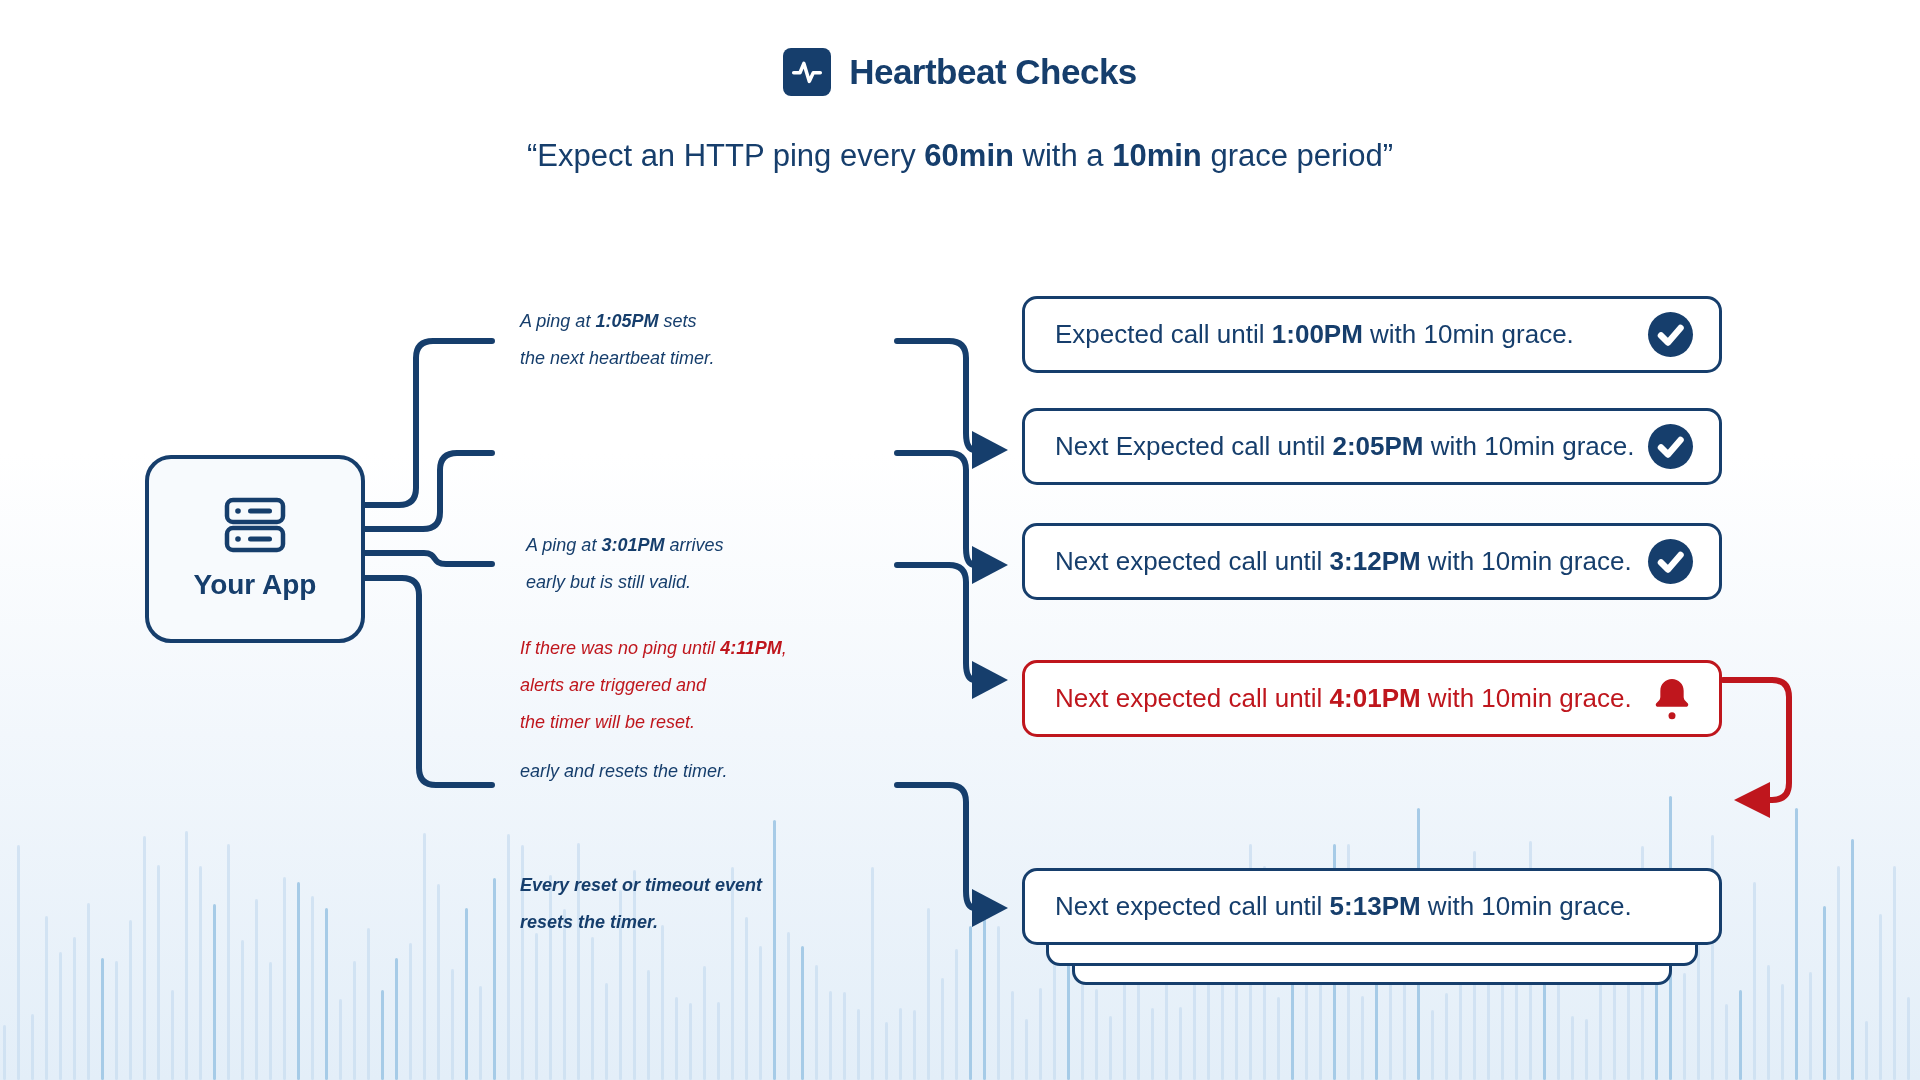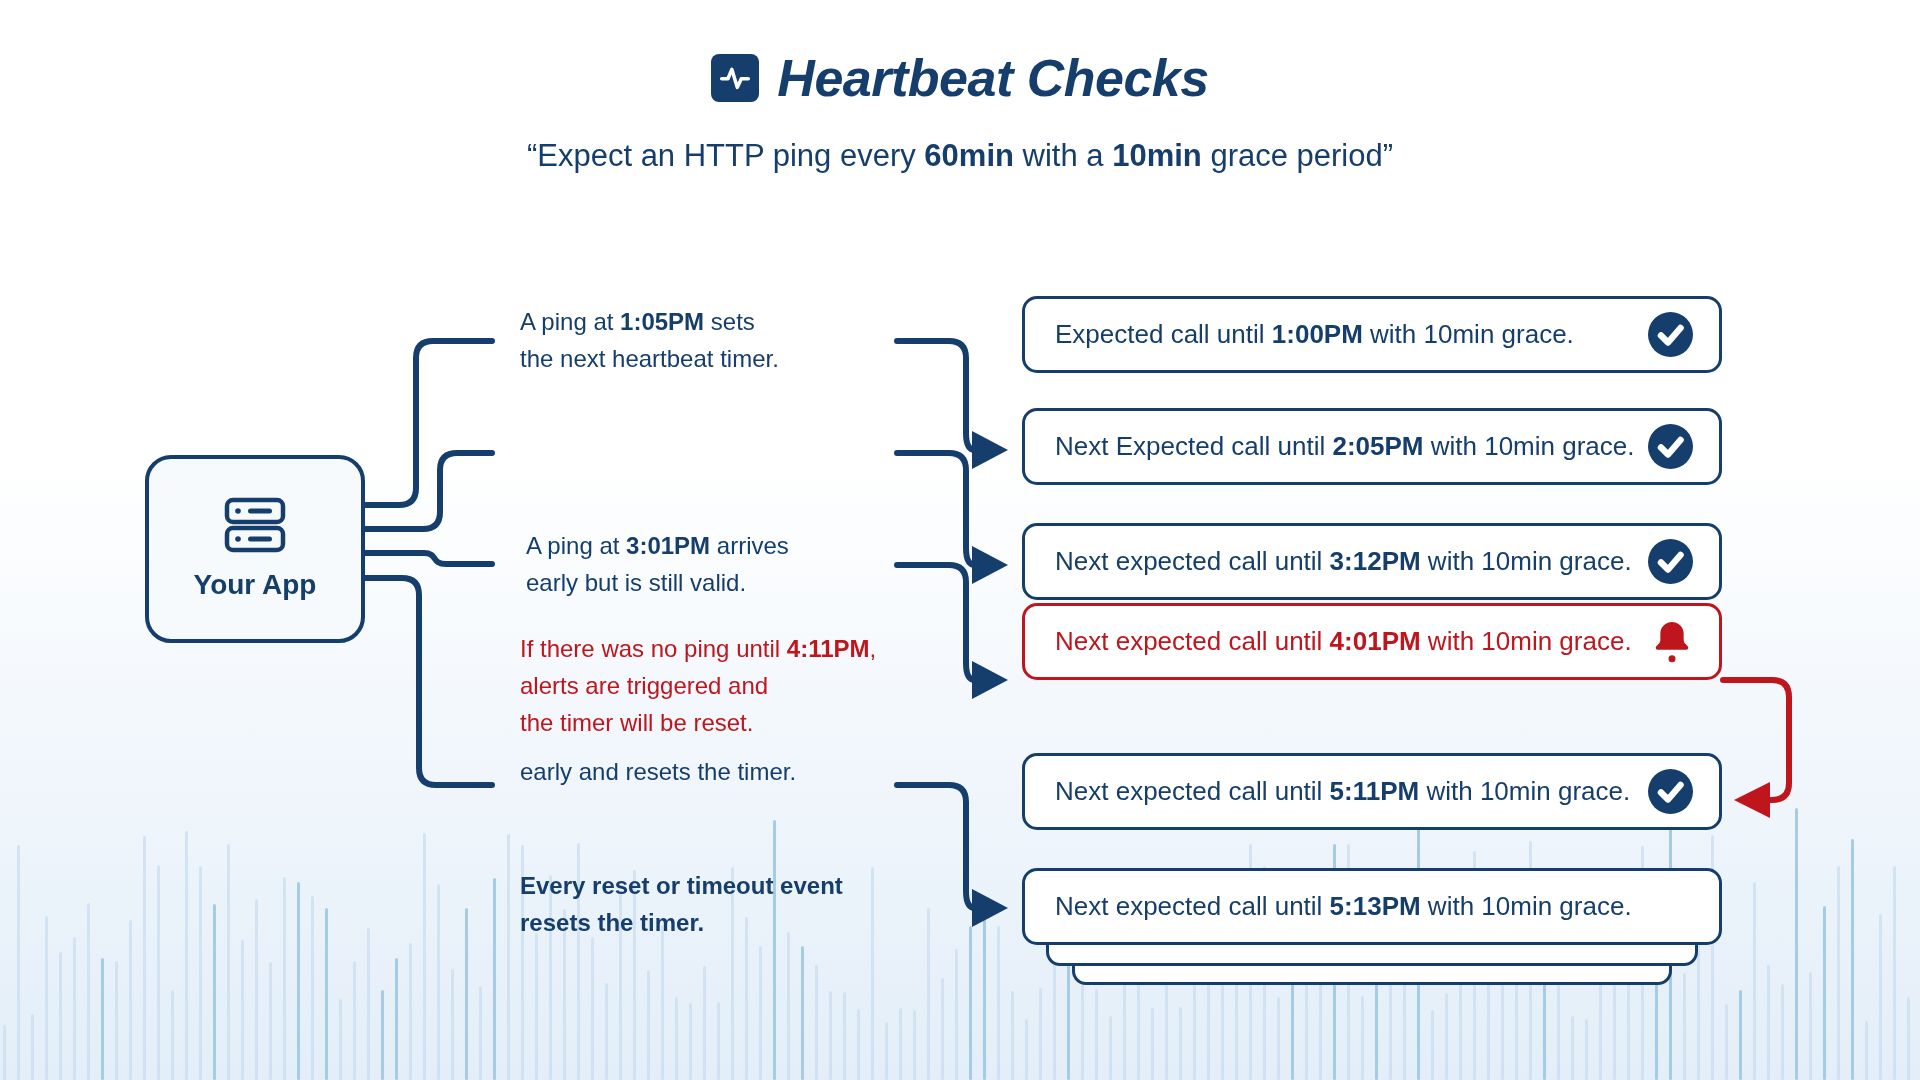--- a/index.html
+++ b/index.html
@@ -5,29 +5,29 @@
   html,body{margin:0;padding:0;}
   body{font-family:"Liberation Sans", sans-serif; -webkit-font-smoothing:antialiased;}
   .stage{
     position:relative; width:1920px; height:1080px; overflow:hidden;
     background:linear-gradient(180deg,#ffffff 0%,#ffffff 42%,#f2f7fc 68%,#e3eef8 100%);
   }
   b{font-weight:700;}
   
   .header{position:absolute; top:48px; left:0; width:100%; display:flex; justify-content:center; align-items:center; gap:18px; z-index:3;}
   .title-icon{width:48px; height:48px; border-radius:8px; background:var(--navy); display:flex; align-items:center; justify-content:center; flex:0 0 auto;}
-  .page-title{font-size:52px; font-weight:700; color:var(--navy); letter-spacing:-.5px;font-style:italic;}
+  .page-title{font-size:35px; font-weight:700; color:var(--navy); letter-spacing:-.5px;}
   .subtitle{position:absolute; top:138px; left:0; width:100%; text-align:center; font-size:31px; color:var(--navy); z-index:3;}
   
   .app-card{position:absolute; left:145px; top:455px; width:220px; height:188px; box-sizing:border-box;
     background:#f7fafd; border:4px solid var(--navy); border-radius:26px; z-index:2;
     display:flex; flex-direction:column; align-items:center; justify-content:center; gap:12px;}
   .app-label{font-size:28px; font-weight:700; color:var(--navy);}
   
-  .annot{position:absolute; left:520px; font-size:24px; line-height:37px; color:var(--navy); z-index:2; white-space:nowrap;}
+  .annot{position:absolute; left:520px; font-size:18px; line-height:37px; color:var(--navy); z-index:2; white-space:nowrap;font-style:italic;}
   .annot.alert{color:var(--red);}
   .annot.strong{font-weight:700;}
   
   .sbox{position:absolute; left:1022px; width:700px; height:77px; box-sizing:border-box; background:#ffffff;
     border:3px solid var(--navy); border-radius:15px; z-index:3;
     display:flex; align-items:center; justify-content:space-between; padding:0 26px 0 30px;}
   .sbox-text{font-size:26px; color:var(--navy); white-space:nowrap;}
   .sbox.alert{border-color:var(--red);}
   .sbox.alert .sbox-text{color:var(--red);}
   .badge{width:45px; height:45px; border-radius:50%; background:var(--navy); display:flex; align-items:center; justify-content:center; flex:0 0 auto;}
@@ -280,36 +280,28 @@
 
   <div class="sbox" style="top:523px">
     <span class="sbox-text"><span>Next expected call until </span><b>3:12PM</b><span> with 10min grace.</span></span>
     <span class="badge">
       <svg width="45" height="45" viewBox="0 0 45 45">
           <polyline points="13,23.5 20,30.5 32.5,16" fill="none" stroke="#ffffff" stroke-width="6.5" stroke-linecap="round" stroke-linejoin="round"></polyline>
         </svg>
     </span>
   </div>
 
-  <div class="sbox alert" style="top:603px">
+  <div class="sbox alert" style="top:660px">
     <span class="sbox-text"><span>Next expected call until </span><b>4:01PM</b><span> with 10min grace.</span></span>
     <span class="bell">
       <svg width="40" height="46" viewBox="0 0 24 27">
         <path d="M12 1.5 C8.1 1.5 5 4.6 5 8.5 v3.6 c0 .9-.35 1.75-.97 2.4 L2.6 16 c-.75.8-.18 2.1.92 2.1 h16.96 c1.1 0 1.67-1.3.92-2.1 l-1.43-1.5 c-.62-.65-.97-1.5-.97-2.4 V8.5 c0-3.9-3.1-7-7-7 z" fill="#bf161d"></path>
         <circle cx="12" cy="23.6" r="2.1" fill="#bf161d"></circle>
       </svg>
     </span>
   </div>
 
-  <div class="sbox" style="top:753px">
-    <span class="sbox-text"><span>Next expected call until </span><b>5:11PM</b><span> with 10min grace.</span></span>
-    <span class="badge">
-      <svg width="45" height="45" viewBox="0 0 45 45">
-          <polyline points="13,23.5 20,30.5 32.5,16" fill="none" stroke="#ffffff" stroke-width="6.5" stroke-linecap="round" stroke-linejoin="round"></polyline>
-        </svg>
-    </span>
-  </div>
 
   <div class="sbox" style="top:868px">
     <span class="sbox-text"><span>Next expected call until </span><b>5:13PM</b><span> with 10min grace.</span></span>
   </div>
 
 </div>
 
 </body></html>

